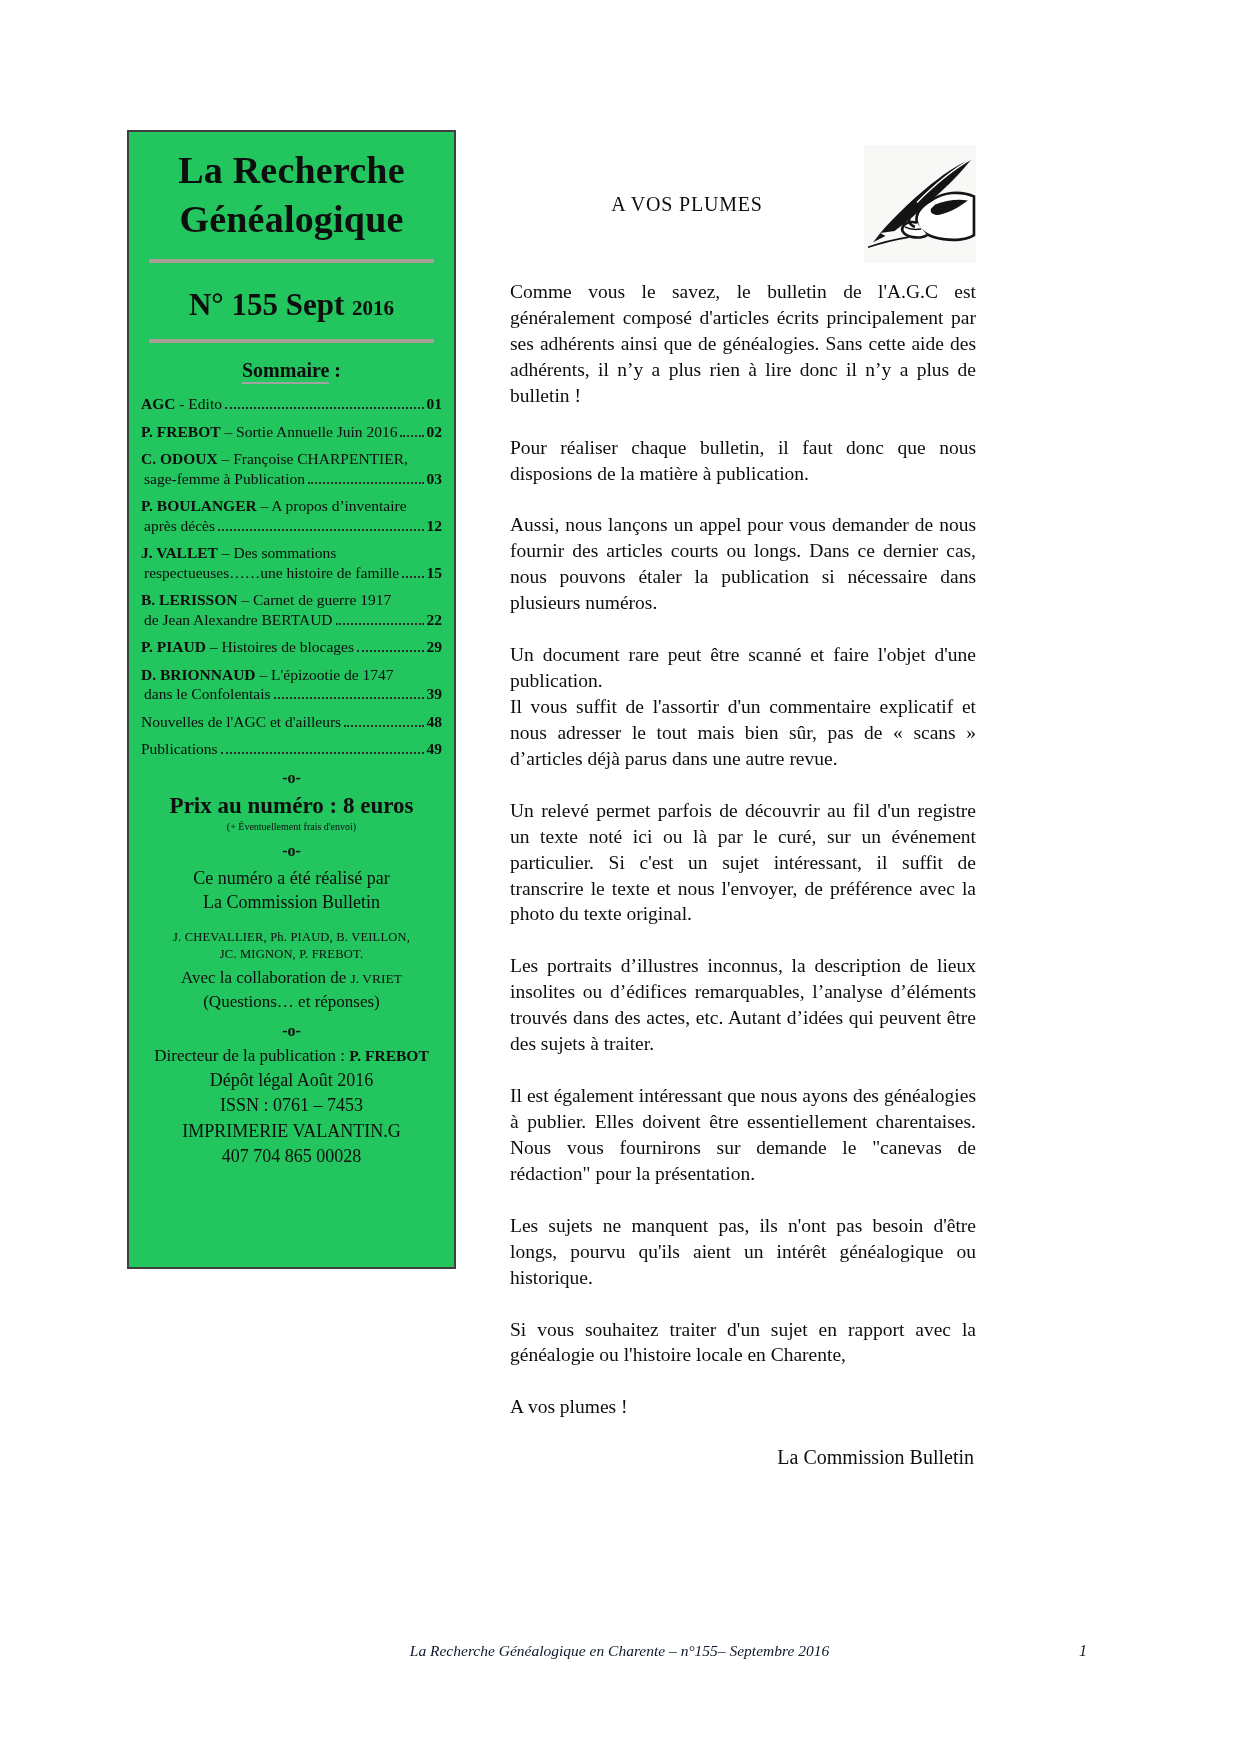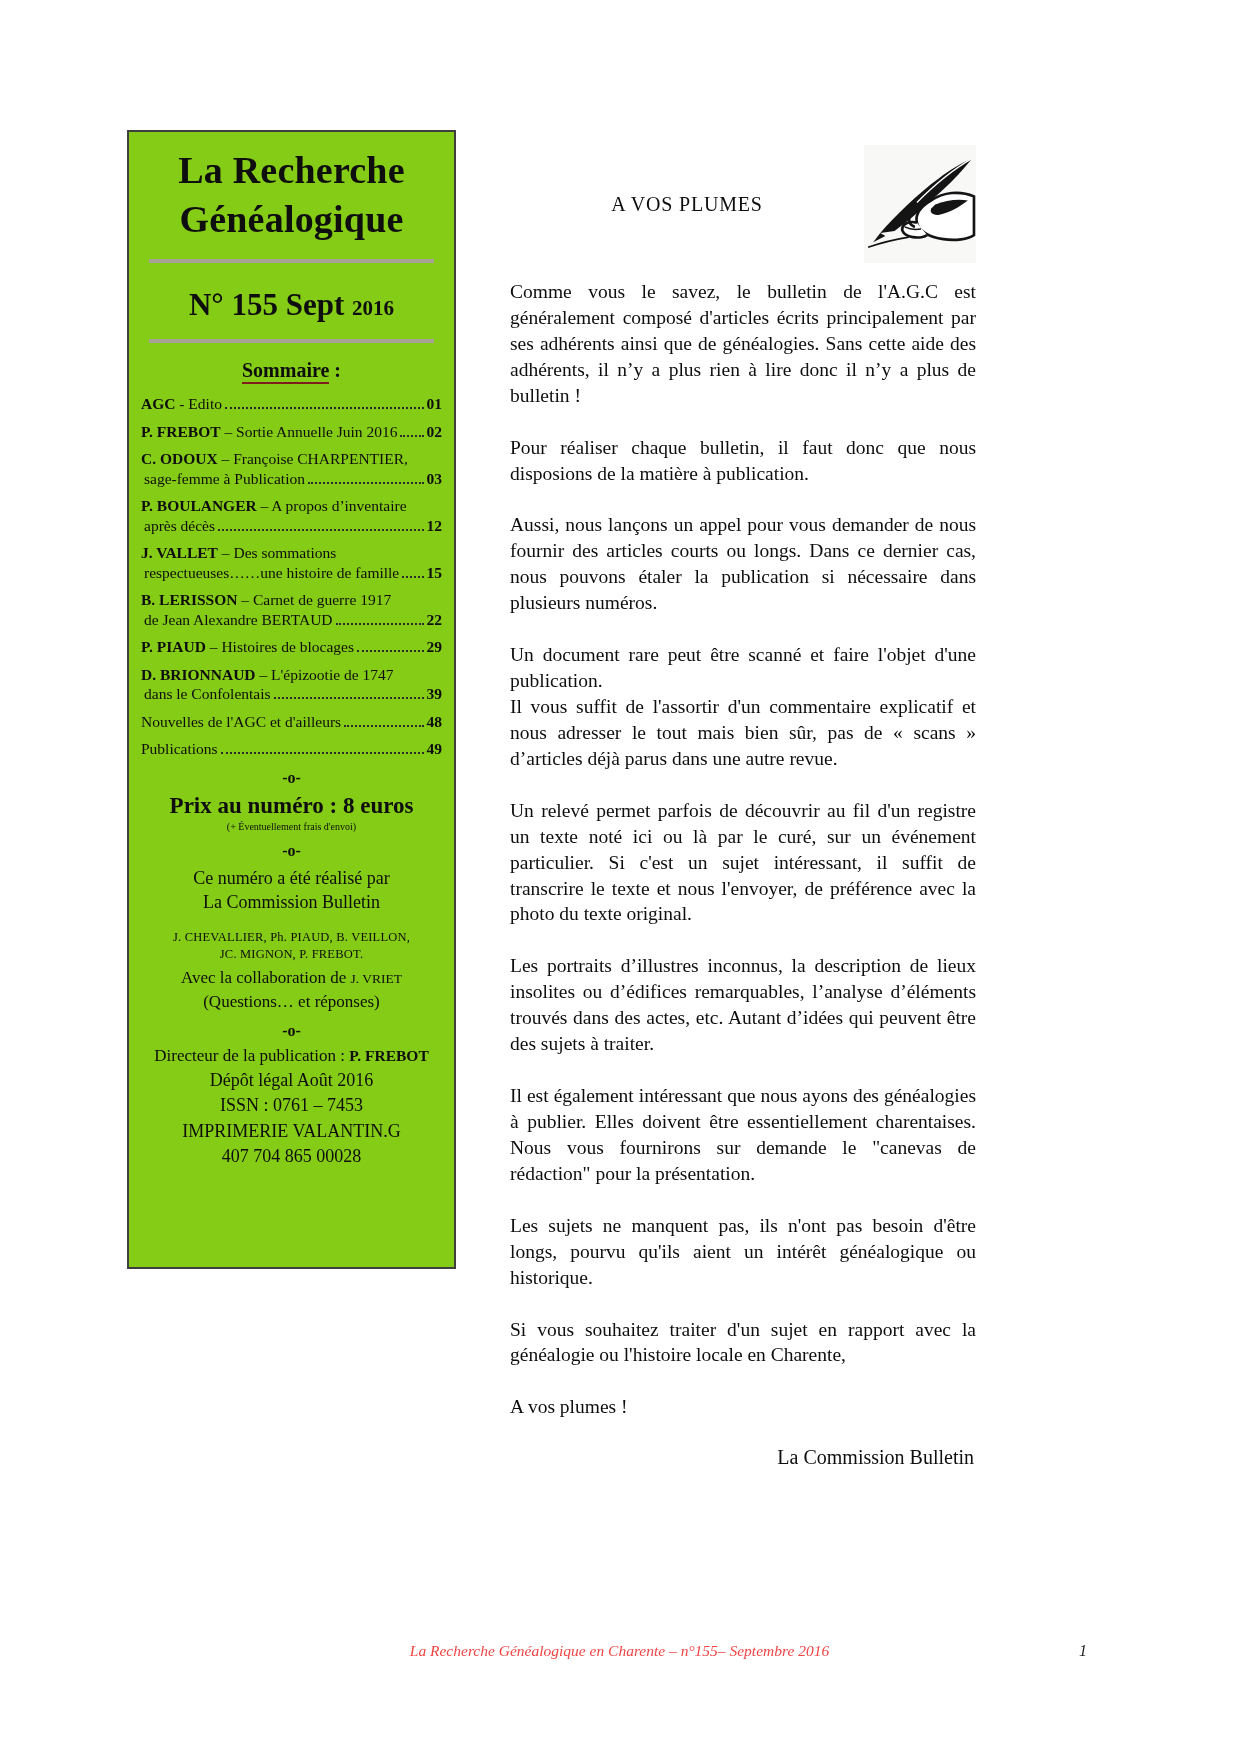--- a/index.html
+++ b/index.html
@@ -4,30 +4,30 @@
 <style>
   html,body{margin:0;padding:0;}
   body{
     width:1239px;height:1753px;position:relative;
     background:#ffffff;color:#0e0e0e;
     font-family:"Liberation Serif", serif;
   }
   
   .masthead-box{
     position:absolute;left:127px;top:130px;width:329px;height:1139px;
-    box-sizing:border-box;background:#84cc16;border:2px solid #3f3f3f;
+    box-sizing:border-box;background:#22c55e;border:2px solid #3f3f3f;
     text-align:center;overflow:hidden;padding:12px 12px 0 12px;
   }
   .bulletin-title{font-size:38px;font-weight:bold;line-height:1.28;letter-spacing:.2px;margin-top:2px;}
   .bulletin-subtitle{font-size:19px;font-weight:bold;line-height:1.3;margin-top:18px;}
   .rule{height:4px;background:#a8a196;border:0;margin:16px 8px 0 8px;}
   .issue-line{font-size:31px;font-weight:bold;margin-top:24px;}
   .issue-year{font-size:21px;font-weight:bold;}
   .sommaire{font-size:20px;font-weight:bold;margin-top:16px;}
-  .underlined{border-bottom:2px solid #7f1d1d;padding-bottom:1px;}
+  .underlined{border-bottom:2px solid #a3a3a3;padding-bottom:1px;}
   .toc{text-align:left;font-size:15.5px;margin-top:12px;}
   .toc-entry{margin-bottom:8px;}
   .toc-line{display:flex;align-items:baseline;line-height:1.26;}
   .toc-line.second{padding-left:3px;}
   .toc-author{font-weight:bold;}
   .leader{flex:1;min-width:10px;border-bottom:2px dotted #2b2b2b;margin:0 3px 3px 3px;}
   .toc-page{font-weight:bold;}
   .o-divider{font-weight:bold;font-size:16px;margin:10px 0 6px 0;}
   .price-line{font-size:23px;font-weight:bold;margin-top:2px;}
   .price-note{font-size:10px;margin-top:2px;}
@@ -44,21 +44,21 @@
   .article-header{display:flex;align-items:center;margin-bottom:16px;}
   .article-heading{flex:1;text-align:center;font-size:20px;letter-spacing:.8px;}
   .illustration{width:112px;height:118px;background:#f8f8f7;flex:0 0 auto;}
   .illustration svg{width:100%;height:100%;display:block;}
   .article p{font-size:19.5px;line-height:1.33;text-align:justify;margin:0 0 26px 0;}
   .article p.tight{margin-bottom:0;}
   .closing{margin-bottom:26px;}
   .signature{text-align:right;font-size:20px;padding-right:2px;margin-top:6px;}
   
   .footer{position:absolute;left:0;top:1642px;width:100%;text-align:center;
-          font-style:italic;font-size:15.5px;color:#ef4444;}
+          font-style:italic;font-size:15.5px;color:#0f172a;}
   .page-number{position:absolute;top:1642px;right:152px;font-style:italic;font-size:16px;color:#1c1c1c;}
 </style>
 </head>
 <body>
 
 <div class="masthead-box">
   <div class="bulletin-title">
     <div>La Recherche</div>
     <div>Généalogique</div>
   </div>

